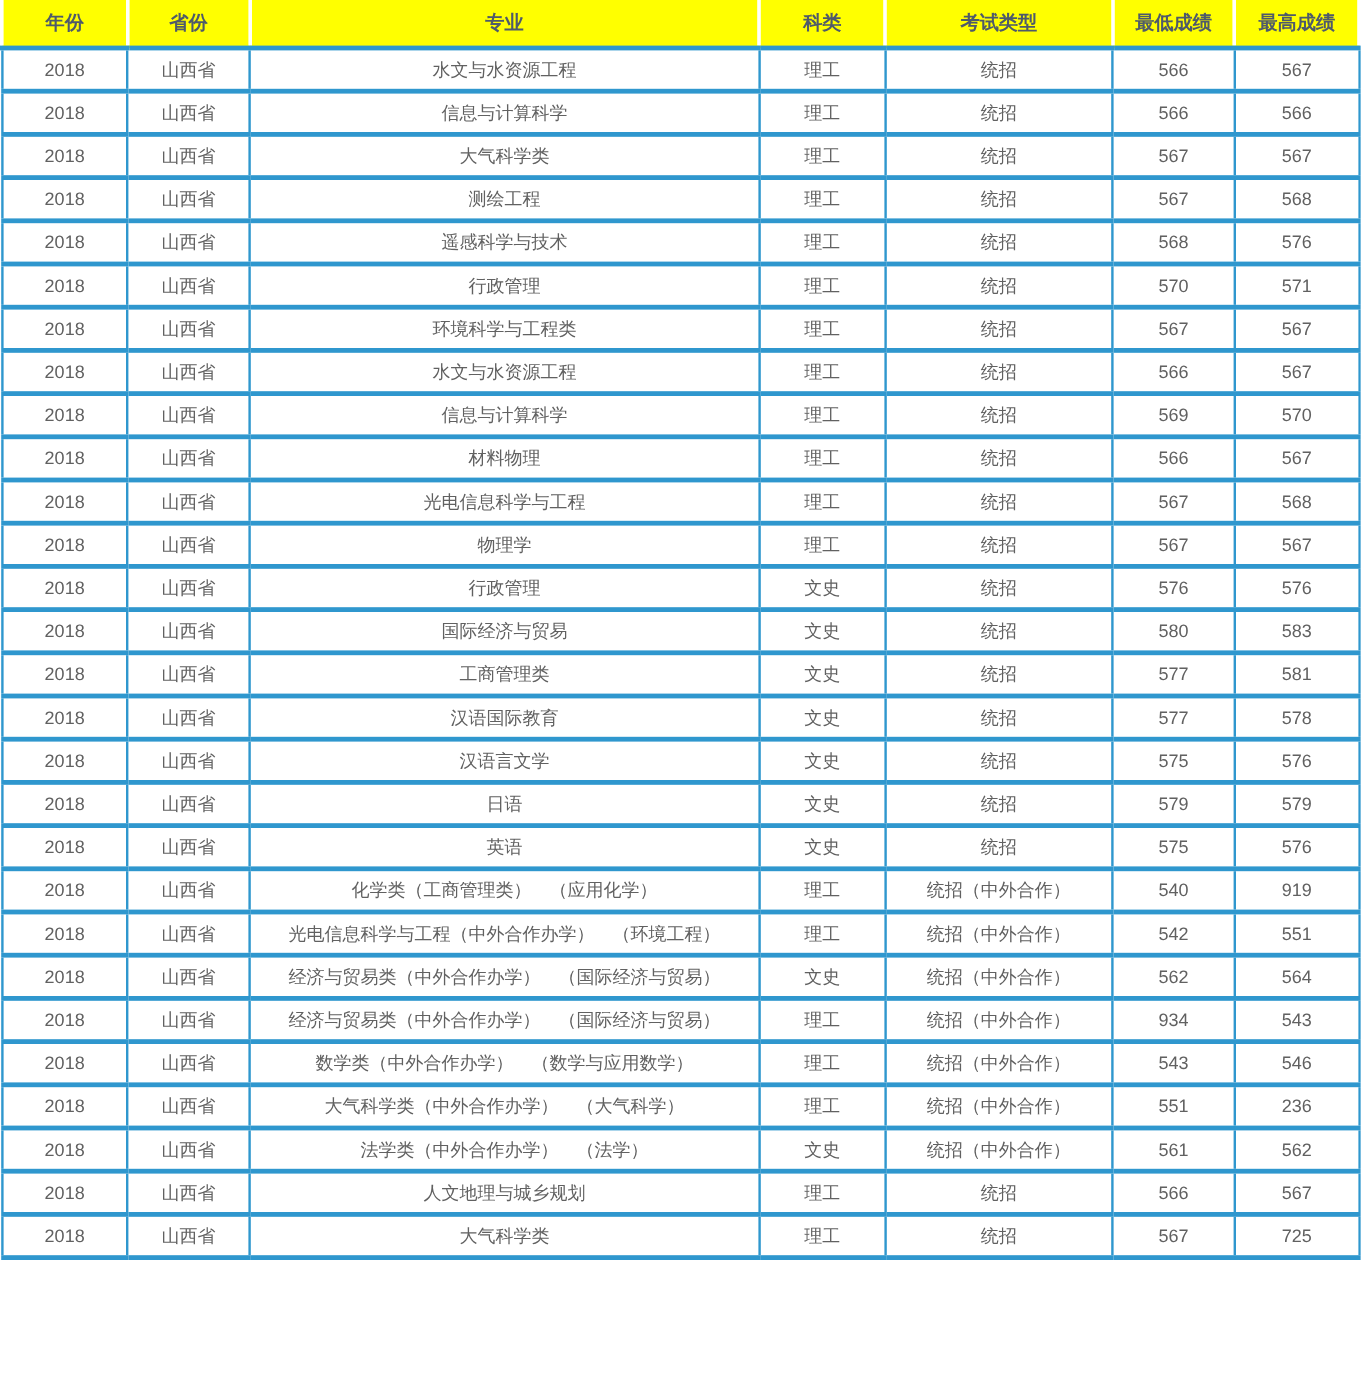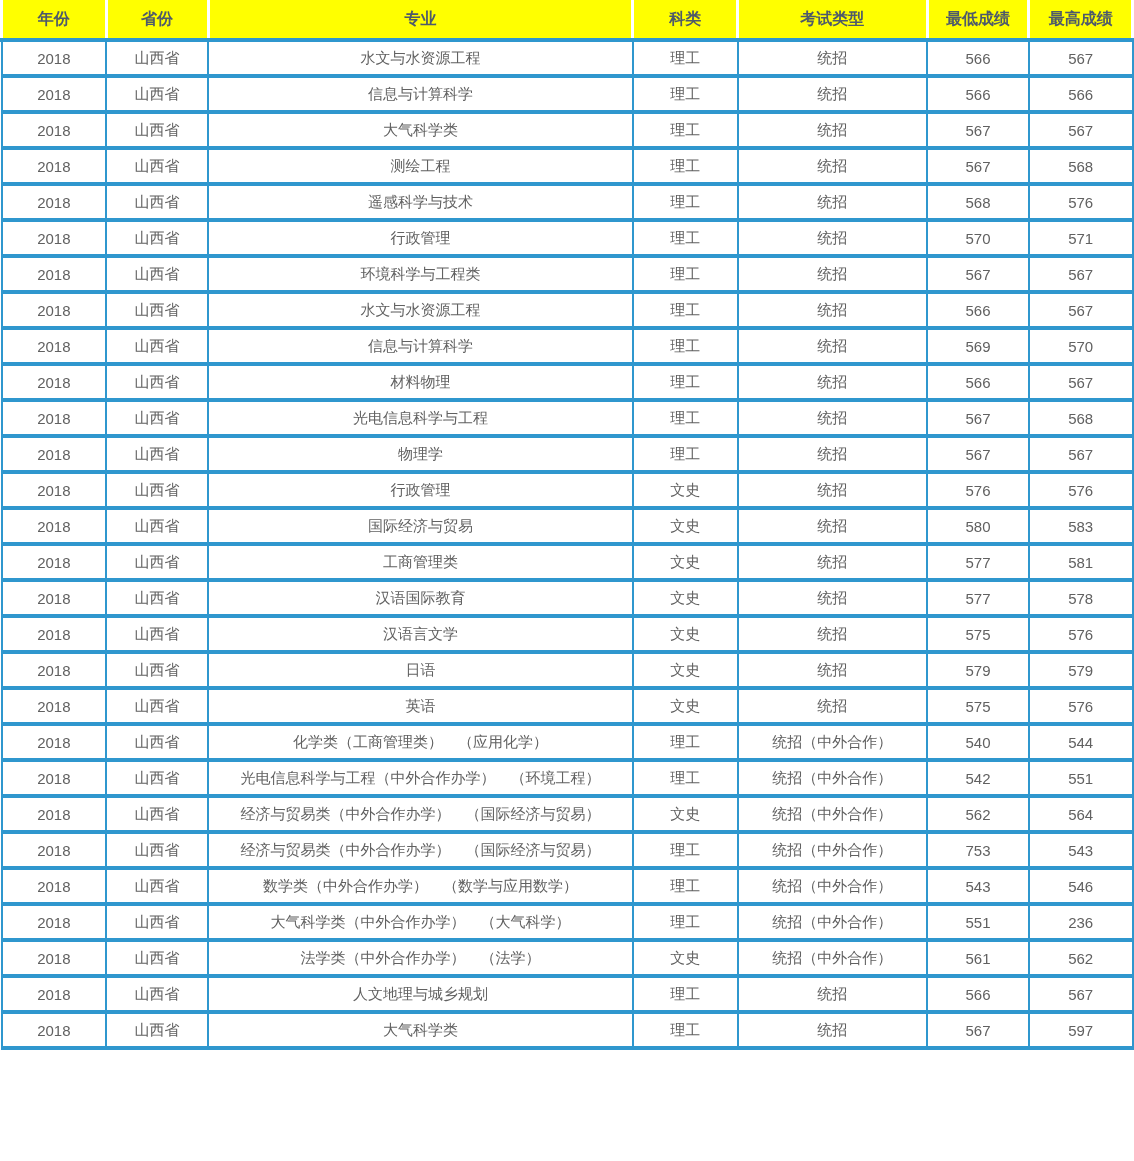--- a/index.html
+++ b/index.html
@@ -242,21 +242,21 @@
         <td>575</td>
         <td>576</td>
       </tr>
       <tr>
         <td>2018</td>
         <td>山西省</td>
         <td>化学类（工商管理类）　（应用化学）</td>
         <td>理工</td>
         <td>统招（中外合作）</td>
         <td>540</td>
-        <td>544</td>
+        <td>919</td>
       </tr>
       <tr>
         <td>2018</td>
         <td>山西省</td>
         <td>光电信息科学与工程（中外合作办学）　（环境工程）</td>
         <td>理工</td>
         <td>统招（中外合作）</td>
         <td>542</td>
         <td>551</td>
       </tr>
@@ -268,21 +268,21 @@
         <td>统招（中外合作）</td>
         <td>562</td>
         <td>564</td>
       </tr>
       <tr>
         <td>2018</td>
         <td>山西省</td>
         <td>经济与贸易类（中外合作办学）　（国际经济与贸易）</td>
         <td>理工</td>
         <td>统招（中外合作）</td>
-        <td>753</td>
+        <td>934</td>
         <td>543</td>
       </tr>
       <tr>
         <td>2018</td>
         <td>山西省</td>
         <td>数学类（中外合作办学）　（数学与应用数学）</td>
         <td>理工</td>
         <td>统招（中外合作）</td>
         <td>543</td>
         <td>546</td>
@@ -314,16 +314,16 @@
         <td>566</td>
         <td>567</td>
       </tr>
       <tr>
         <td>2018</td>
         <td>山西省</td>
         <td>大气科学类</td>
         <td>理工</td>
         <td>统招</td>
         <td>567</td>
-        <td>597</td>
+        <td>725</td>
       </tr>
     </tbody>
 </table>
 
 </body></html>

